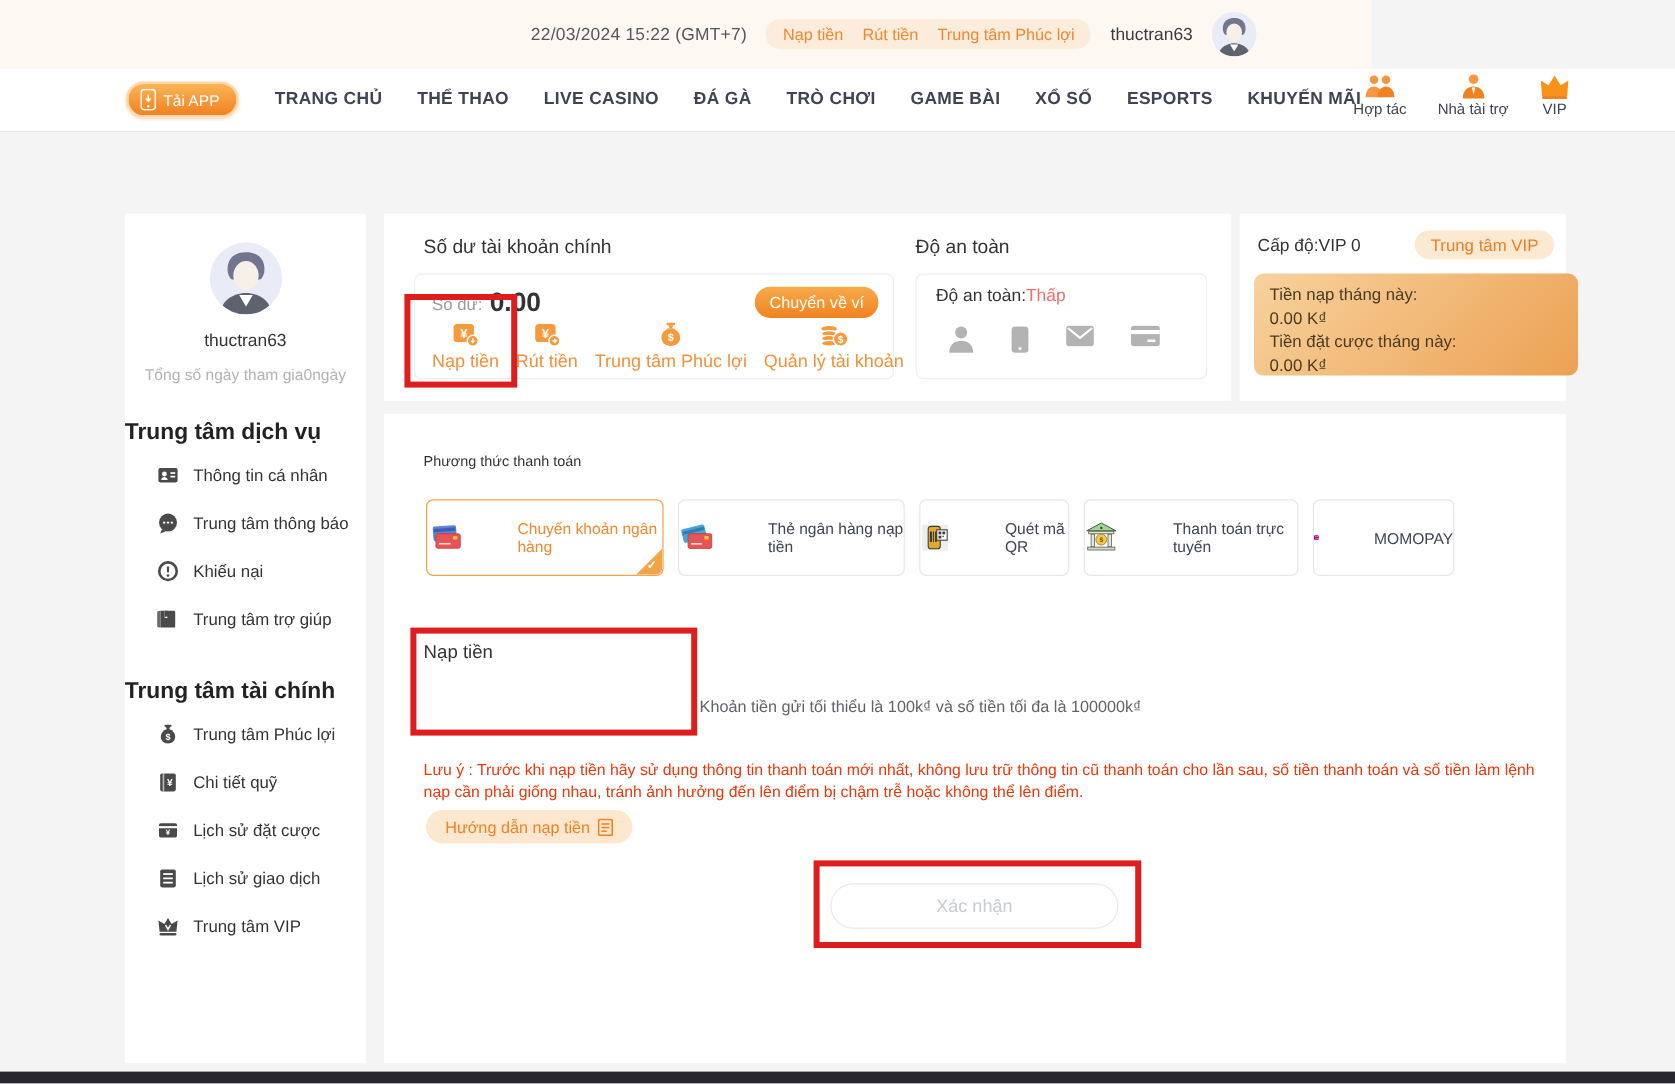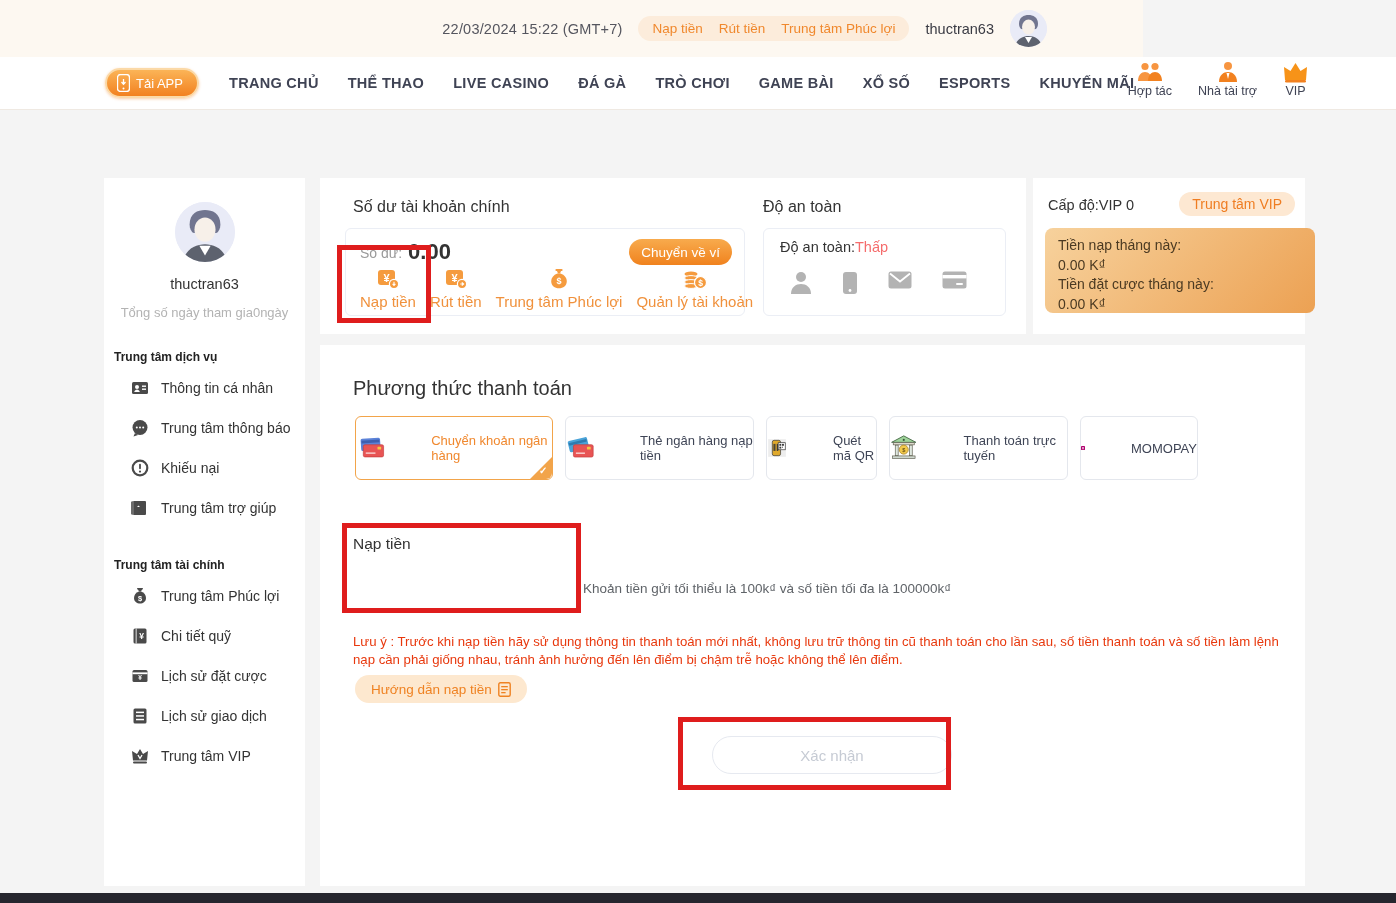--- a/index.html
+++ b/index.html
@@ -49,21 +49,21 @@
   
   .panel { position:absolute; background:#fff; }
   .sidebar   { left:104px; top:178px; width:201px; height:708px; }
   .panel-top { left:320px; top:178px; width:706px; height:156px; }
   .panel-vip { left:1033px; top:178px; width:272px; height:156px; }
   .panel-main{ left:320px; top:345px; width:985px; height:541px; }
   
   .avatar-lg { width:60px; height:60px; border-radius:50%; overflow:hidden; background:#e9ebf7; margin:24px auto 0; }
   .sb-user { text-align:center; font-size:14.5px; color:#333; margin-top:14px; }
   .sb-days { text-align:center; font-size:13px; color:#b3b3b3; margin-top:13px; }
-  .sb-head { font-size:12px; font-weight:700; color:#222; margin:30px 0 4px 10px; }
+  .sb-head { font-size:19px; font-weight:700; color:#222; margin:30px 0 4px 0; }
   .sb-item { display:flex; align-items:center; gap:12px; padding:11px 0 11px 27px; cursor:pointer; }
   .sb-item span.lbl { font-size:14px; color:#333; }
   
   .sec-title { position:absolute; font-size:16px; color:#333; }
   .card { position:absolute; border:1px solid #ebeef5; border-radius:6px; background:#fff; }
   .balance-card { left:25px; top:50px; width:400px; height:88px; padding:10px 12px 0 14px; }
   .bal-row1 { display:flex; align-items:flex-start; }
   .bal-label { color:#9a9a9a; font-size:14px; margin-top:6px; }
   .bal-amount { color:#333; font-size:22px; font-weight:700; margin-left:6px; }
   .wallet-btn {
@@ -85,21 +85,21 @@
     background:#fde8d2; border:none; border-radius:12px; cursor:pointer;
     color:#ef7d22; font-size:14px;
   }
   .vip-box {
     position:absolute; left:12px; top:50px; width:282px; height:85px; width:270px;
     background:linear-gradient(135deg,#f7d29d,#eca153);
     border-radius:8px; padding:8px 0 0 13px;
     font-size:14px; color:#4b3a22; line-height:19.5px;
   }
   
-  .pm-title { position:absolute; left:33px; top:32px; font-size:20px; color:#333; }
+  .pm-title { position:absolute; left:33px; top:32px; font-size:12px; color:#333; }
   .pm-row { position:absolute; left:35px; top:71px; display:flex; gap:12px; }
   .pm-card {
     height:64px; border:1px solid #e4e7ed; border-radius:6px; cursor:pointer;
     display:flex; flex-direction:row; align-items:center; justify-content:center;
     gap:3px; position:relative; background:#fff;
   }
   .pm-card .lbl { font-size:13px; color:#3f4556;margin-left:43px; }
   .pm-card.selected { border:1px solid #f2a44a; }
   .pm-card.selected .lbl { color:#f0882e; }
   .pm-check {
@@ -125,21 +125,21 @@
   .dep-warning {
     position:absolute; left:33px; top:288px; width:928px;
     font-size:13.2px; color:#e8380d; line-height:18px;
   }
   .guide-btn {
     position:absolute; left:35px; top:330px; height:28px; padding:0 16px;
     background:#fde8cf; border:none; border-radius:14px; cursor:pointer;
     color:#ef8222; font-size:13.5px; display:flex; align-items:center; gap:6px;
   }
   .confirm-btn {
-    position:absolute; left:392px; top:391px; width:240px; height:38px;
+    position:absolute; left:372px; top:391px; width:240px; height:38px;
     background:#fff; border:1px solid #e6e9f0; border-radius:19px;
     color:#c6cbd4; font-size:15px; cursor:pointer;
     font-family:"Liberation Sans", sans-serif;
   }
   
   .red-rect { position:absolute; border:5px solid #df1d1d; z-index:60; pointer-events:none; }
   .rect-1 { left:337px; top:245px; width:94px;  height:78px; }
   .rect-2 { left:342px; top:523px; width:239px; height:90px; }
   .rect-3 { left:678px; top:717px; width:273px; height:73px; }
   .footer-bar { position:absolute; left:0; top:893px; width:1396px; height:10px; background:#26262e; }
@@ -423,21 +423,21 @@
     <div class="pm-card" style="width:189px;">
       <svg width="34" height="26" viewBox="0 0 34 26">
         <rect x="3" y="2" width="24" height="14" rx="2" fill="#4aa3d8" transform="rotate(-14 15 9)"></rect>
         <rect x="4" y="4.5" width="22" height="3.2" fill="#2f7cb0" transform="rotate(-14 15 9)"></rect>
         <rect x="9" y="9" width="24" height="15" rx="2" fill="#e85454" stroke="#c23a3a" stroke-width="0.8"></rect>
         <rect x="25.5" y="11.5" width="4.5" height="3.4" rx="0.8" fill="#f5c542"></rect>
         <rect x="12" y="18.5" width="11" height="1.6" fill="#fff" opacity="0.8"></rect>
       </svg>
       <span class="lbl">Thẻ ngân hàng nạp tiền</span>
     </div>
-    <div class="pm-card" style="width:111px;">
+    <div class="pm-card" style="width:125px;">
       <svg width="34" height="30" viewBox="0 0 34 30">
         <rect x="2" y="0" width="30" height="30" fill="#ededed"></rect>
         <rect x="9" y="2" width="14" height="26" rx="3" fill="#e0a92b" stroke="#3a3a3a" stroke-width="1.2"></rect>
         <rect x="11" y="8" width="2.4" height="12" fill="#3a3a3a"></rect>
         <rect x="14.5" y="8" width="1.2" height="12" fill="#3a3a3a"></rect>
         <rect x="17" y="8" width="2" height="12" fill="#3a3a3a"></rect>
         <rect x="19" y="6" width="12" height="12" fill="#fff" stroke="#3a3a3a" stroke-width="1.2"></rect>
         <rect x="21" y="8" width="3.2" height="3.2" fill="#3a3a3a"></rect>
         <rect x="25.5" y="8" width="3.2" height="3.2" fill="#3a3a3a"></rect>
         <rect x="21" y="12.8" width="3.2" height="3.2" fill="#3a3a3a"></rect>

